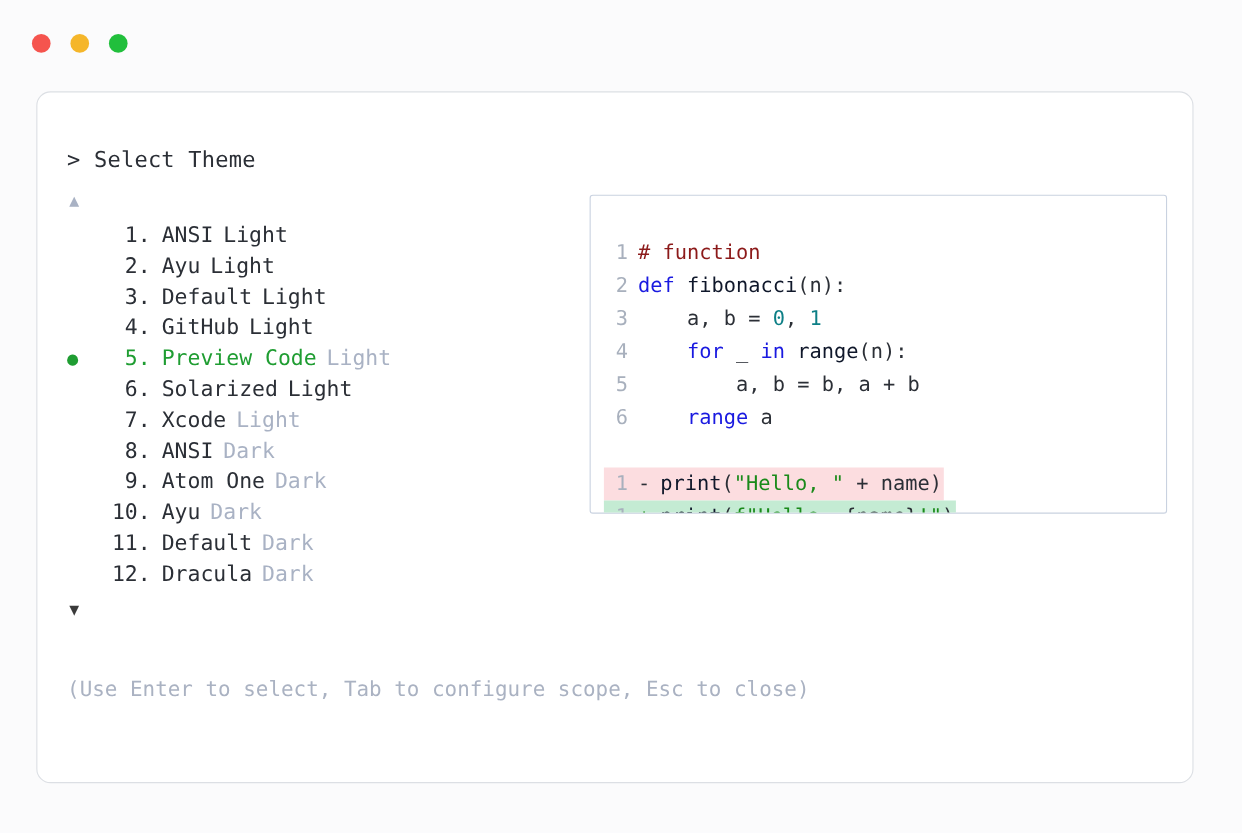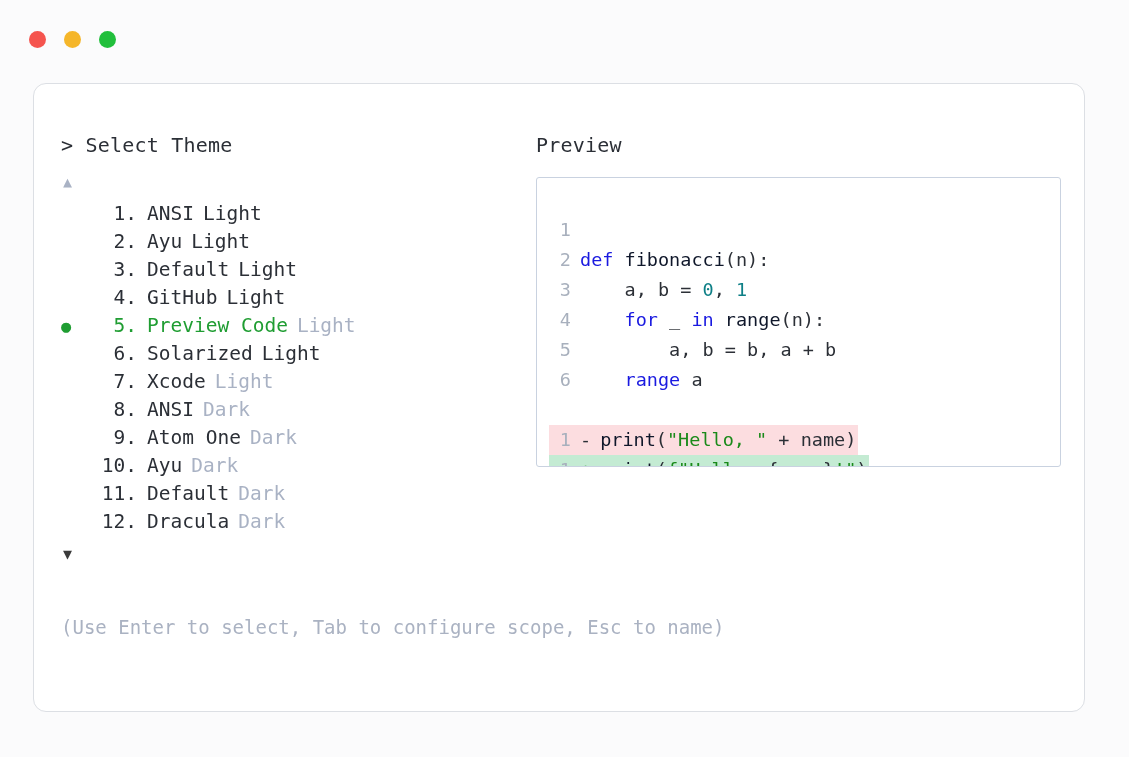--- a/index.html
+++ b/index.html
@@ -224,34 +224,31 @@
           <div class="theme-row"><span class="bullet-cell"></span><span class="idx">8.</span><span class="name">ANSI</span><span class="variant">Dark</span></div>
           <div class="theme-row"><span class="bullet-cell"></span><span class="idx">9.</span><span class="name">Atom One</span><span class="variant">Dark</span></div>
           <div class="theme-row"><span class="bullet-cell"></span><span class="idx">10.</span><span class="name">Ayu</span><span class="variant">Dark</span></div>
           <div class="theme-row"><span class="bullet-cell"></span><span class="idx">11.</span><span class="name">Default</span><span class="variant">Dark</span></div>
           <div class="theme-row"><span class="bullet-cell"></span><span class="idx">12.</span><span class="name">Dracula</span><span class="variant">Dark</span></div>
         </div>
 
       <div class="scroll-arrow down">▼</div>
     </div>
 
-    <div class="col-right">
-      <div class="section-title">Preview</div>
-    </div>
 
     <div class="preview-box">
       <div class="code" id="code-block">
-          <div class="code-line"><span class="lineno">1</span></div>
+          <div class="code-line"><span class="lineno">1</span><span class="code-text"><span class="t-comment"># function</span></span></div>
           <div class="code-line"><span class="lineno">2</span><span class="code-text"><span class="t-kw">def </span><span class="t-fn">fibonacci</span><span class="t-plain">(n):</span></span></div>
           <div class="code-line"><span class="lineno">3</span><span class="code-text"><span class="t-plain">    a, b = </span><span class="t-num">0</span><span class="t-plain">, </span><span class="t-num">1</span></span></div>
           <div class="code-line"><span class="lineno">4</span><span class="code-text"><span class="t-plain">    </span><span class="t-kw">for</span><span class="t-plain"> _ </span><span class="t-kw">in</span><span class="t-plain"> </span><span class="t-fn">range</span><span class="t-plain">(n):</span></span></div>
           <div class="code-line"><span class="lineno">5</span><span class="code-text"><span class="t-plain">        a, b = b, a + b</span></span></div>
           <div class="code-line"><span class="lineno">6</span><span class="code-text"><span class="t-plain">    </span><span class="t-kw">range</span><span class="t-plain"> a</span></span></div>
           <div class="spacer-line"></div>
           <div class="diff-wrap"><span class="diff-row diff-del"><span class="lineno">1</span><span class="diff-sign">-</span><span class="diff-body"><span class="t-fn">print</span><span class="t-plain">(</span><span class="t-str">"Hello, "</span><span class="t-plain"> + name)</span></span></span></div>
           <div class="diff-wrap"><span class="diff-row diff-add"><span class="lineno">1</span><span class="diff-sign add">+</span><span class="diff-body"><span class="t-fn">print</span><span class="t-plain">(</span><span class="t-str">f"Hello, </span><span class="t-plain">{name}</span><span class="t-str">!"</span><span class="t-plain">)</span></span></span></div>
         </div>
     </div>
 
-    <div class="hint">(Use Enter to select, Tab to configure scope, Esc to name)</div>
+    <div class="hint">(Use Enter to select, Tab to configure scope, Esc to close)</div>
 
   </div>
 </div>
 
 </body></html>

